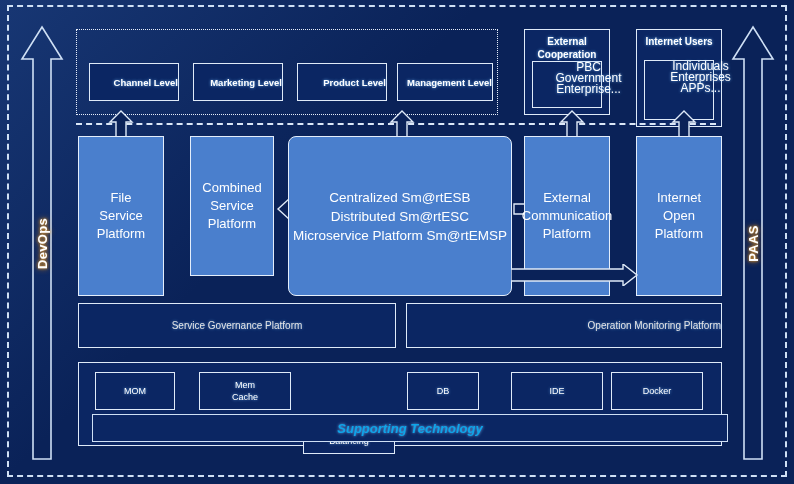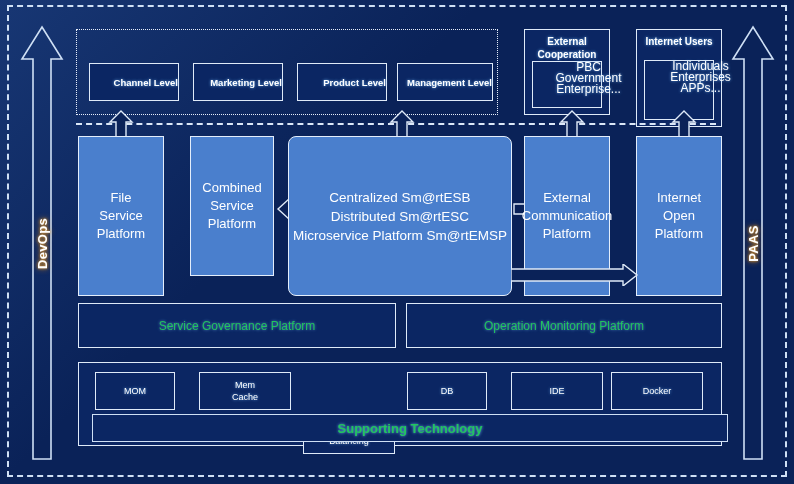--- a/index.html
+++ b/index.html
@@ -81,42 +81,43 @@
     border:1px solid #e4eefb;
     display:flex;align-items:center;justify-content:center;
     color:#ffffff;font-size:13px;line-height:18px;text-align:center;
   }
   .panel.big{font-size:13.5px;line-height:19px;border-radius:8px;}
 
   
   .gov-box{
     border:1px solid #dfeaf8;background:#0b2663;
     display:flex;align-items:center;justify-content:center;
-    color:#22c55e;font-size:12px;
+    color:#e5e5e5;font-size:10px;
     text-shadow:0 0 3px rgba(120,190,255,.7);
   }
 
   
   .support-outer{
     left:78px;top:362px;width:644px;height:84px;
     border:1px solid #dfeaf8;background:#0b2663;
   }
   .tech-box{
     top:372px;height:38px;
     border:1px solid #dfeaf8;background:#0b2663;
     display:flex;align-items:center;justify-content:center;
     color:#ffffff;font-size:9px;line-height:12px;text-align:center;
     text-shadow:0 0 3px rgba(120,190,255,.8);
   }
   .support-bar{
     left:92px;top:414px;width:636px;height:28px;
     border:1px solid #cfe0f5;background:#0b2663;
     display:flex;align-items:center;justify-content:center;
-    color:#22c55e;font-size:13px;font-weight:bold;
-    text-shadow:0 0 3px rgba(120,190,255,.9);
+    color:#0ea5e9;font-size:13px;font-weight:bold;
+    text-shadow:0 0 3px rgba(120,190,255,.9);
+    font-style:italic;
   }
 
   .arrow-svg{position:absolute;}
 </style>
 </head>
 <body>
 
 <div id="stage">
 
   <div class="abs outer-frame"></div>
@@ -243,21 +244,21 @@
     </div>
   </div>
 
   <svg class="arrow-svg" style="left:511px;top:264px;" width="128" height="22">
     <polygon points="0,5 112,5 112,0 126,11 112,22 112,17 0,17" fill="#0a2258" stroke="#dfeaf8" stroke-width="1.4"></polygon>
   </svg>
 
   <div class="abs gov-box" style="left:78px;top:303px;width:318px;height:45px;">
     <span>Service Governance Platform</span>
   </div>
-  <div class="abs gov-box" style="left:406px;top:303px;width:316px;height:45px;">
+  <div class="abs gov-box" style="left:406px;top:303px;width:316px;height:45px;justify-content:flex-end;">
     <span>Operation Monitoring Platform</span>
   </div>
 
   <div class="abs support-outer"></div>
 
   <div class="abs tech-box" style="left:95px;width:80px;">
     <div>
       <div>MOM</div>
     </div>
   </div>
@@ -266,21 +267,21 @@
       <div>Mem</div>
       <div>Cache</div>
     </div>
   </div>
   <div class="abs tech-box" style="left:303px;width:92px;margin-top:44px;">
     <div>
       <div>Load</div>
       <div>Balancing</div>
     </div>
   </div>
-  <div class="abs tech-box" style="left:407px;width:80px;">
+  <div class="abs tech-box" style="left:407px;width:72px;">
     <div>
       <div>DB</div>
     </div>
   </div>
   <div class="abs tech-box" style="left:511px;width:92px;">
     <div>
       <div>IDE</div>
     </div>
   </div>
   <div class="abs tech-box" style="left:611px;width:92px;">

